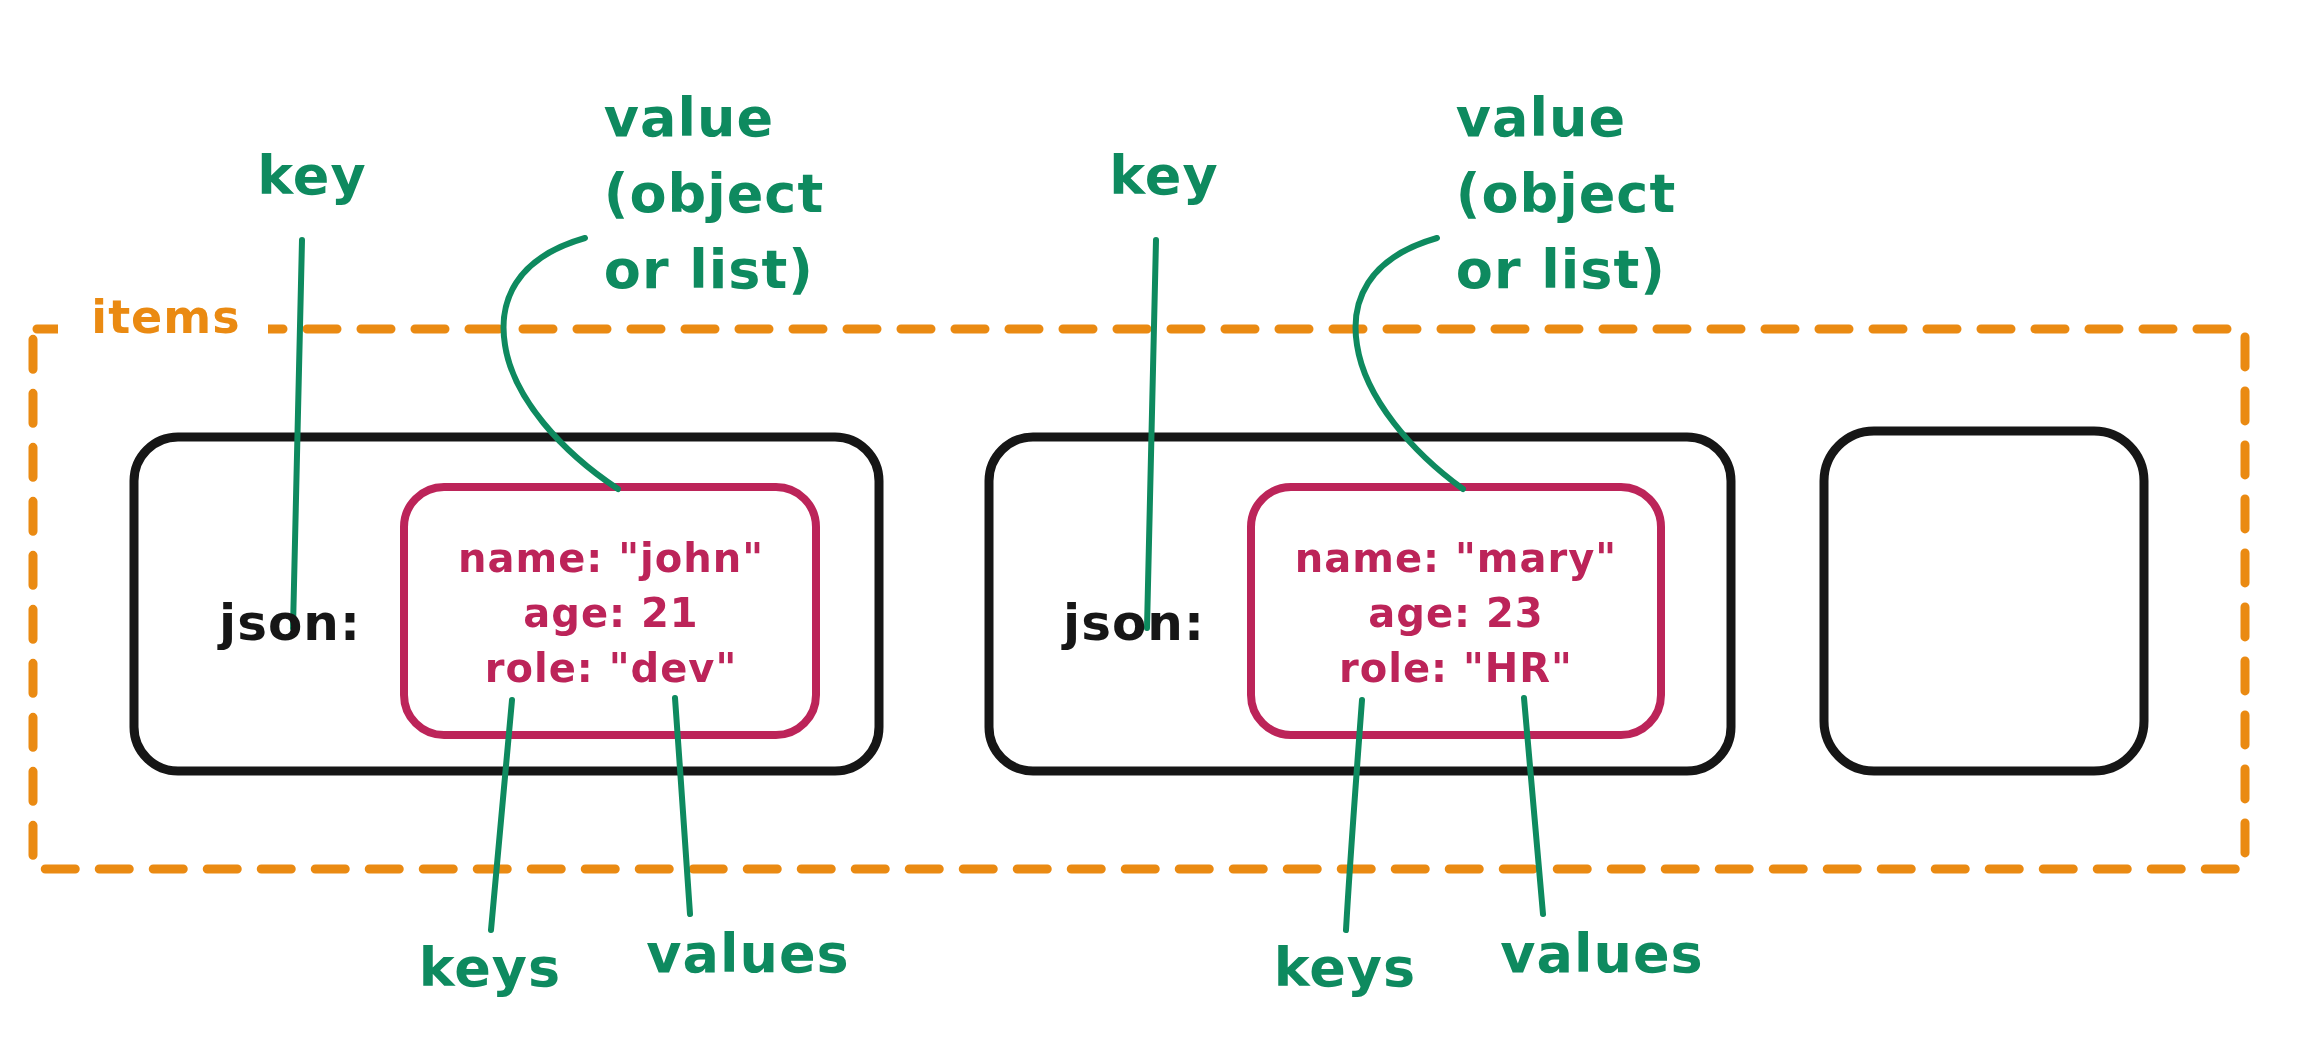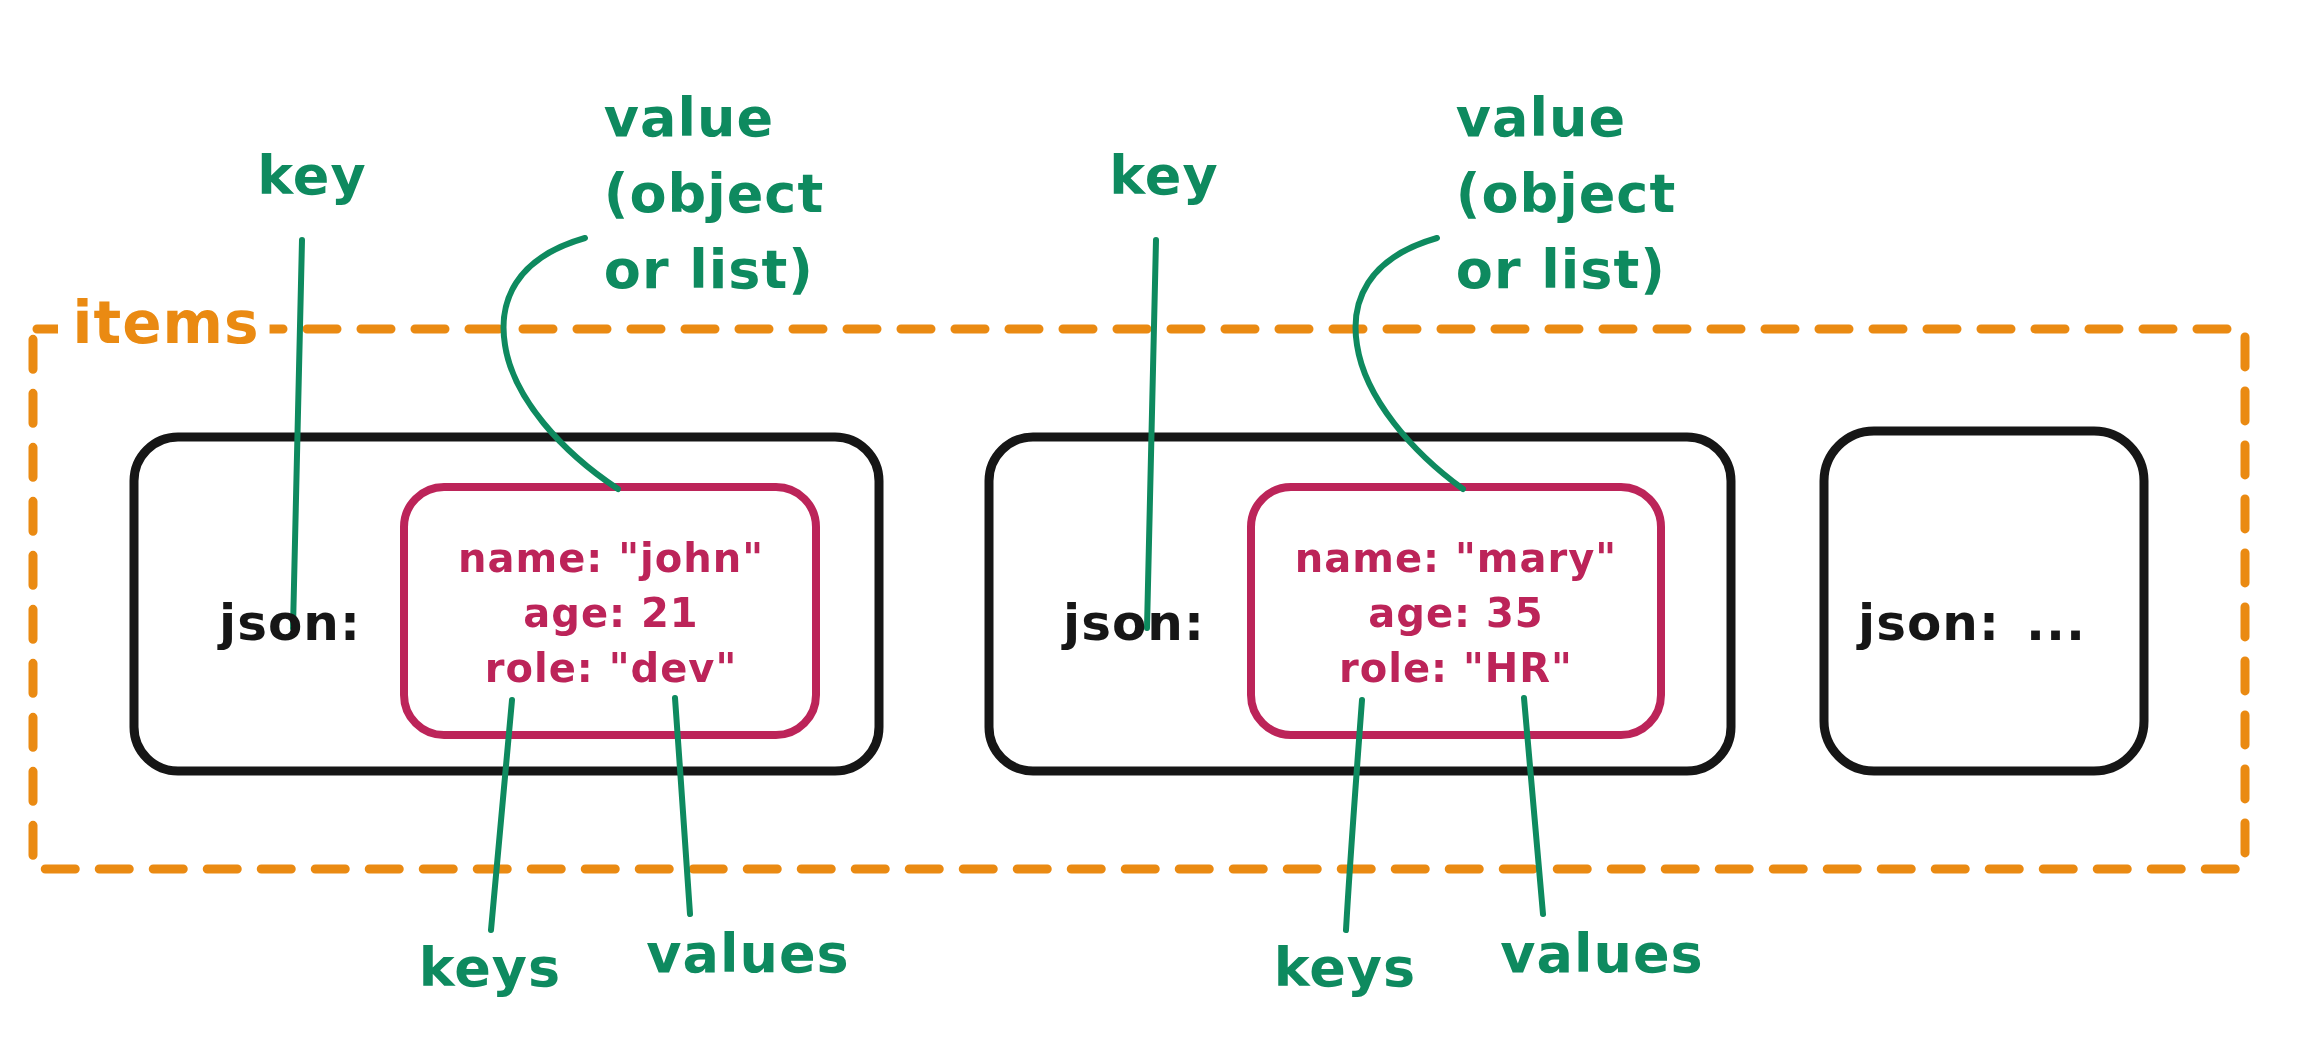--- a/index.html
+++ b/index.html
@@ -17,21 +17,21 @@
     transform:translateX(-50%);
     white-space:nowrap;
     line-height:1.1;
     letter-spacing:1px;
     font-weight:600;
   }
   .green{color:var(--green);}
   .orange{color:var(--orange);}
   .crimson{color:var(--crimson);}
   .ink{color:var(--ink);}
-  .items-lbl{font-size:58px;background:#ffffff;padding:0 10px;}
+  .items-lbl{font-size:46px;background:#ffffff;padding:0 10px;}
   .anno{font-size:54px;}
   .anno-block{text-align:left;line-height:76px;}
   .json-lbl{font-size:50px;font-weight:600;margin-top:8px;}
   .obj-block{
     text-align:center;
     font-size:40px;
     line-height:55px;
     font-weight:600;
     letter-spacing:1px;
   }
@@ -89,21 +89,18 @@
   <div class="lbl ink json-lbl" style="left:290px;top:588px;">json:</div>
   <div class="lbl crimson obj-block" style="left:611px;top:531px;">
     <div>name: "john"</div>
     <div>age: 21</div>
     <div>role: "dev"</div>
   </div>
 
   <div class="lbl ink json-lbl" style="left:1134px;top:588px;">json:</div>
   <div class="lbl crimson obj-block" style="left:1456px;top:531px;">
     <div>name: "mary"</div>
-    <div>age: 35</div>
+    <div>age: 23</div>
     <div>role: "HR"</div>
   </div>
 
-  <div class="lbl ink json-lbl" style="left:1972px;top:588px;">
-    <span>json:</span><span class="ellipsis">...</span>
-  </div>
 
 </div>
 
 </body></html>

